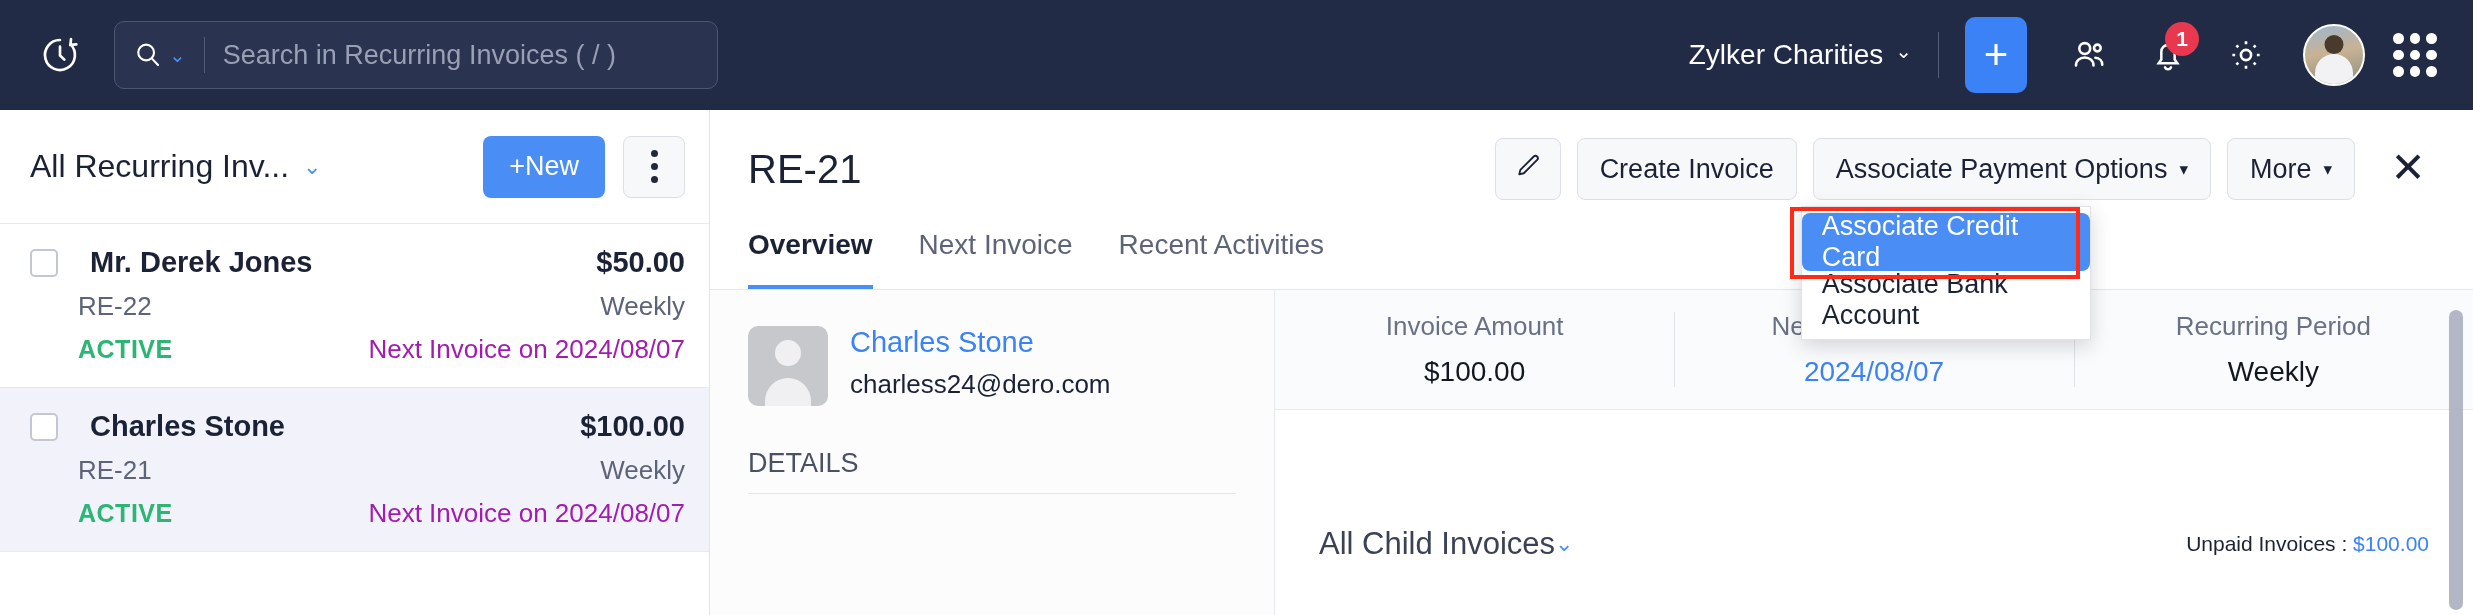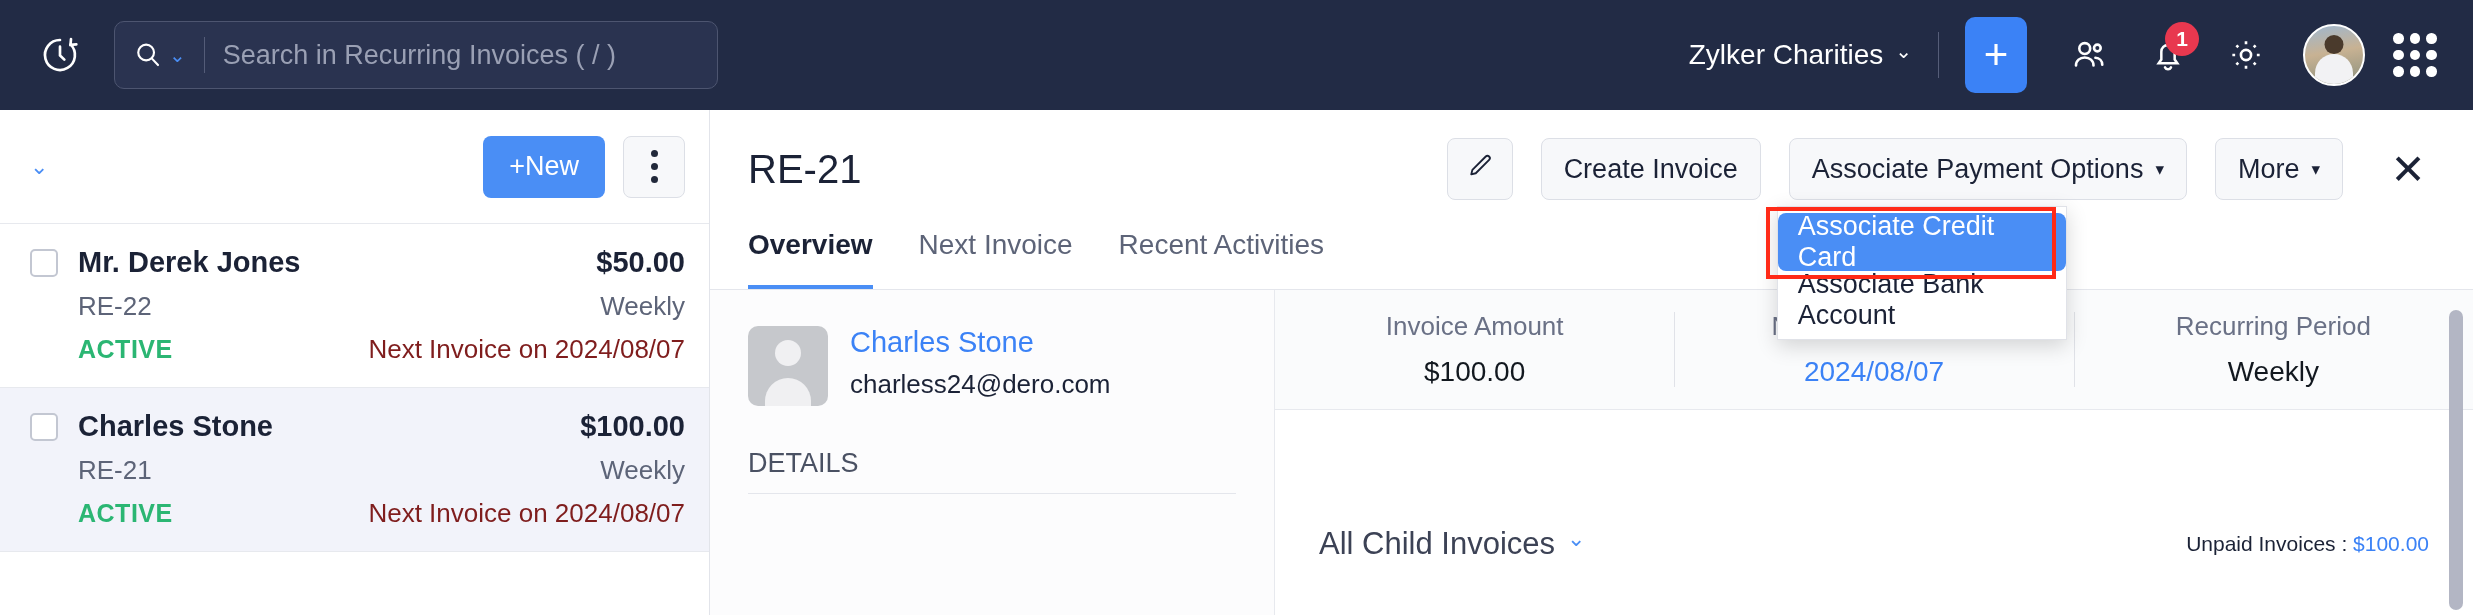--- a/index.html
+++ b/index.html
@@ -133,45 +133,45 @@
   .sb-row {
     padding: 22px 24px 22px 30px;
     border-bottom: 1px solid #e7e9ee;
     cursor: pointer; position: relative;
   }
   .sb-row.selected { background: #f2f3fa; }
   .sb-line {
     display: flex; align-items: center; justify-content: space-between;
   }
   .sb-line1 { margin-bottom: 12px; }
-  .sb-name-wrap { display:flex; align-items:center; gap: 20px; }
+  .sb-name-wrap { display:flex; align-items:center; gap: 32px; }
   .sb-check {
     width: 28px; height: 28px; border: 2px solid #c3c7d2;
     border-radius: 5px; background: #fff; flex: none; cursor: pointer;
   }
   .sb-name { font-size: 29px; color: #1b2236; font-weight: bold; }
   .sb-amount { font-size: 29px; color: #1b2236; font-weight: bold; }
   .sb-sub { font-size: 26px; color: #5d6478; }
   .sb-line2 { margin-bottom: 12px; padding-left: 48px; }
   .sb-line3 { padding-left: 48px; }
   .sb-status { font-size: 25px; color: #2bb673; font-weight: bold; letter-spacing: .5px; }
-  .sb-next { font-size: 26px; color: #7f1d1d; }
+  .sb-next { font-size: 26px; color: #a21caf; }
 
   
   .main {
     position: absolute; top: 110px; left: 710px;
     width: 1763px; height: 505px;
     background: #ffffff;
   }
   .main-head {
     height: 118px; display: flex; align-items: center;
     padding: 0 36px 0 38px;
   }
   .rec-title { font-size: 40px; color: #1b2236; }
-  .head-actions { margin-left: auto; display: flex; align-items: center; gap: 28px; }
+  .head-actions { margin-left: auto; display: flex; gap: 16px; }
   .tool-btn {
     height: 62px; border: 1px solid #dcdfe6; border-radius: 8px;
     background: #f7f8fa; color: #1b2236; font-size: 27px;
     padding: 0 22px; cursor: pointer; display: flex;
     align-items: center; gap: 12px;
     font-family: "Liberation Sans", sans-serif;
   }
   .icon-btn { width: 66px; padding: 0; justify-content: center; }
   .caret { font-size: 17px; }
   .close-x {
@@ -267,21 +267,21 @@
   .stat-label { font-size: 26px; color: #6a7186; }
   .stat-value { font-size: 28px; color: #12181f; }
   .stat-value.link { color: #3b82f6; cursor: pointer; }
 
   .child-strip {
     flex: 1; display: flex; align-items: center;
     padding: 0 44px 0 44px; margin-top: 62px;
   }
   .child-title {
     font-size: 31px; color: #3c4255; display: flex;
-    align-items: flex-start; gap: 12px; cursor: pointer;
+    align-items: center; gap: 0; cursor: pointer;
   }
   .child-chev { color: #4a8ef5; font-size: 22px; }
   .unpaid {
     margin-left: auto; font-size: 21px; color: #1b2236;
   }
   .unpaid b { color: #3b82f6; font-weight: normal; }
 
   
   .scrollbar {
     position: absolute; top: 310px; right: 10px;
@@ -361,20 +361,21 @@
         <i></i>
         <i></i>
         <i></i>
     </div>
   </div>
 </div>
 
 <div class="sidebar">
   <div class="sb-header">
     <div class="sb-title">
+      <span>All Recurring Inv...</span>
       <span class="sb-title-chev">⌄</span>
     </div>
     <button class="new-btn">+New</button>
     <div class="kebab-btn">
       <i></i>
         <i></i>
         <i></i>
     </div>
   </div>
 

